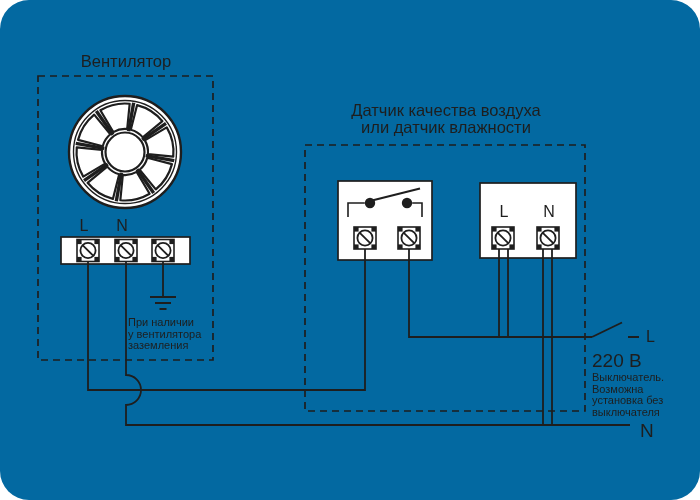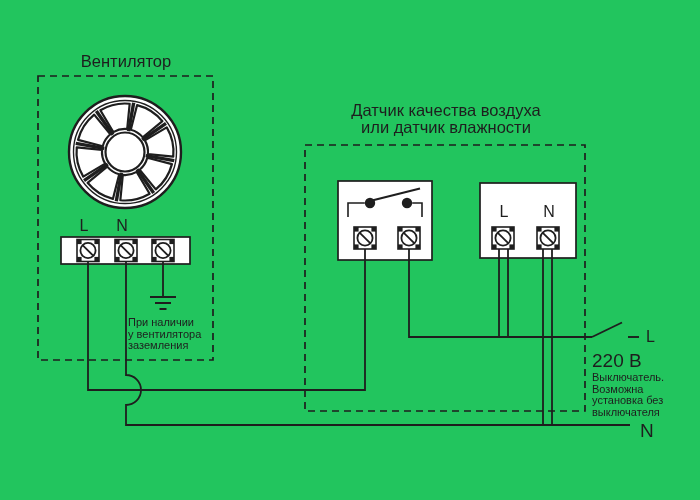--- a/index.html
+++ b/index.html
@@ -1,16 +1,16 @@
 <!DOCTYPE html>
 <html><head>
 <meta charset="utf-8">
 <style>
   html,body{margin:0;padding:0;background:#fff;}
-  .stage{position:relative;width:700px;height:500px;background:#22c55e;overflow:hidden;}
+  .stage{position:relative;width:700px;height:500px;background:#0369a1;overflow:hidden;border-radius:29px;}
   svg{position:absolute;left:0;top:0;}
   .wire{fill:none;stroke:#1e1e1e;stroke-width:1.8;}
   .boxline{fill:#ffffff;stroke:#1e1e1e;stroke-width:1.7;}
   .dashbox{fill:none;stroke:#1e1e1e;stroke-width:1.7;stroke-dasharray:7 5;}
   .thin{fill:none;stroke:#1e1e1e;stroke-width:1.6;}
   text{font-family:"Liberation Sans","DejaVu Sans",sans-serif;fill:#1e1e1e;}
   .t-title{font-size:16.5px;}
   .t-term{font-size:16px;}
   .t-big{font-size:19px;}
   .t-mid{font-size:16px;}

